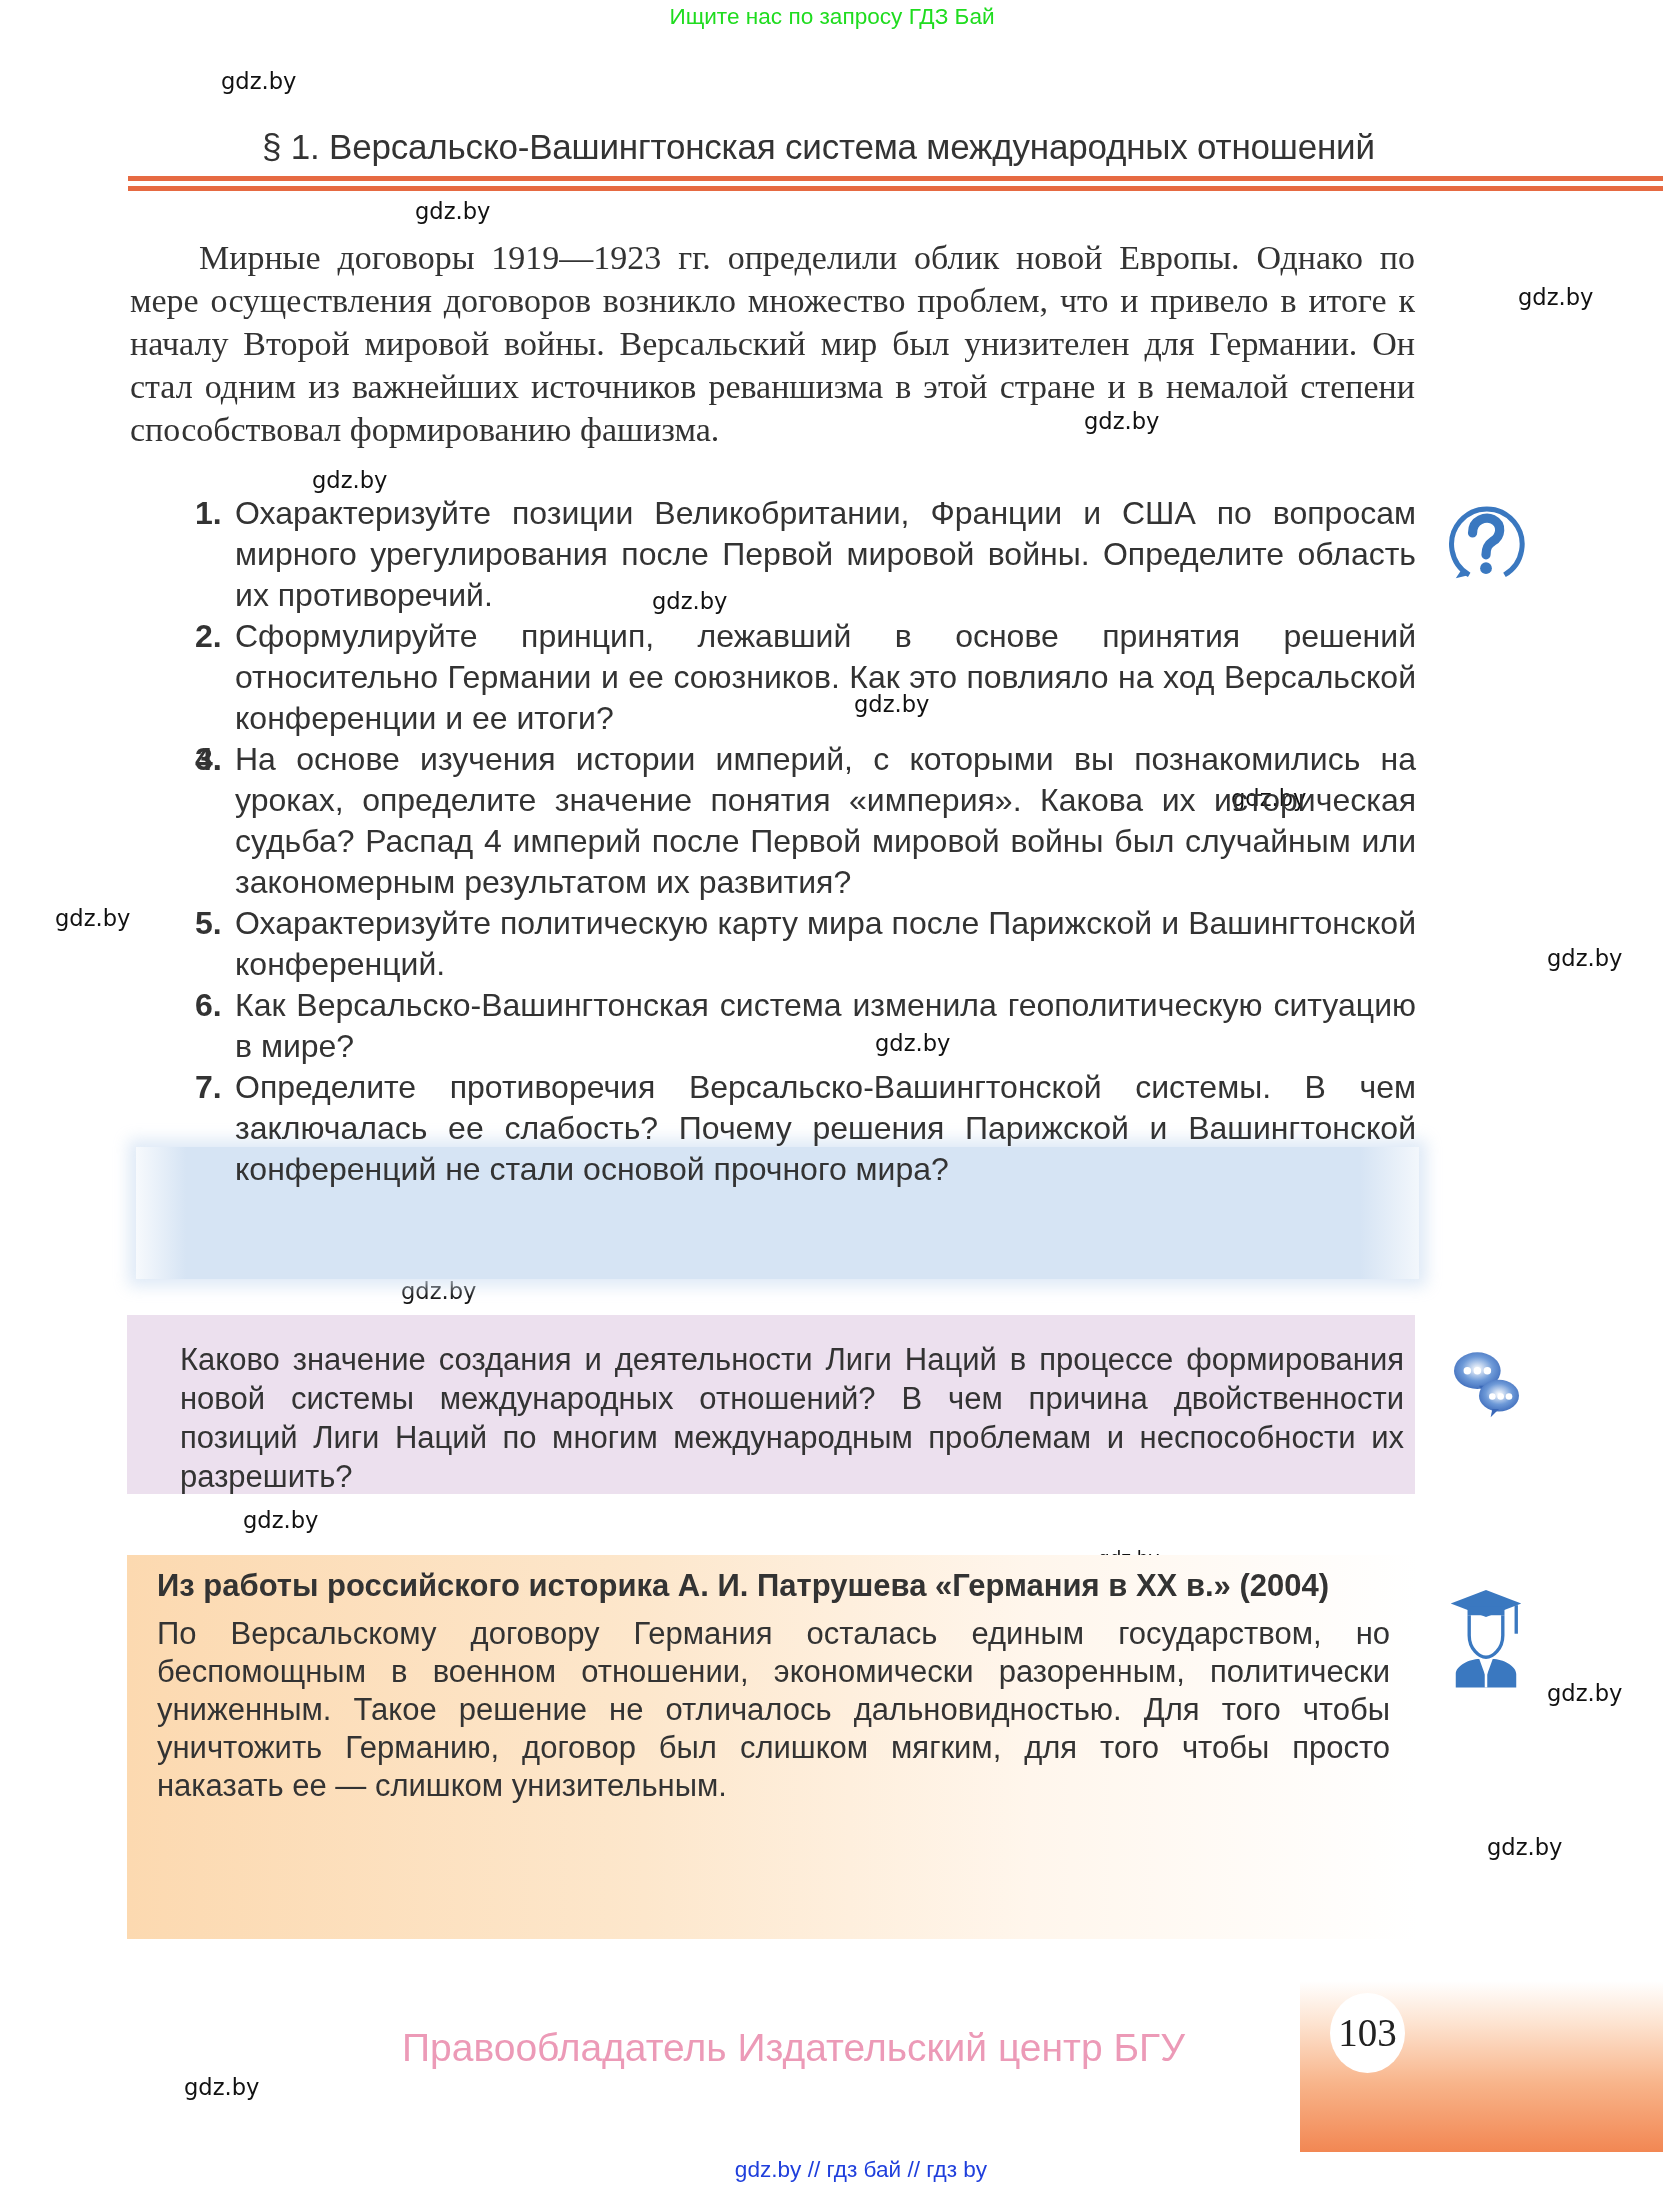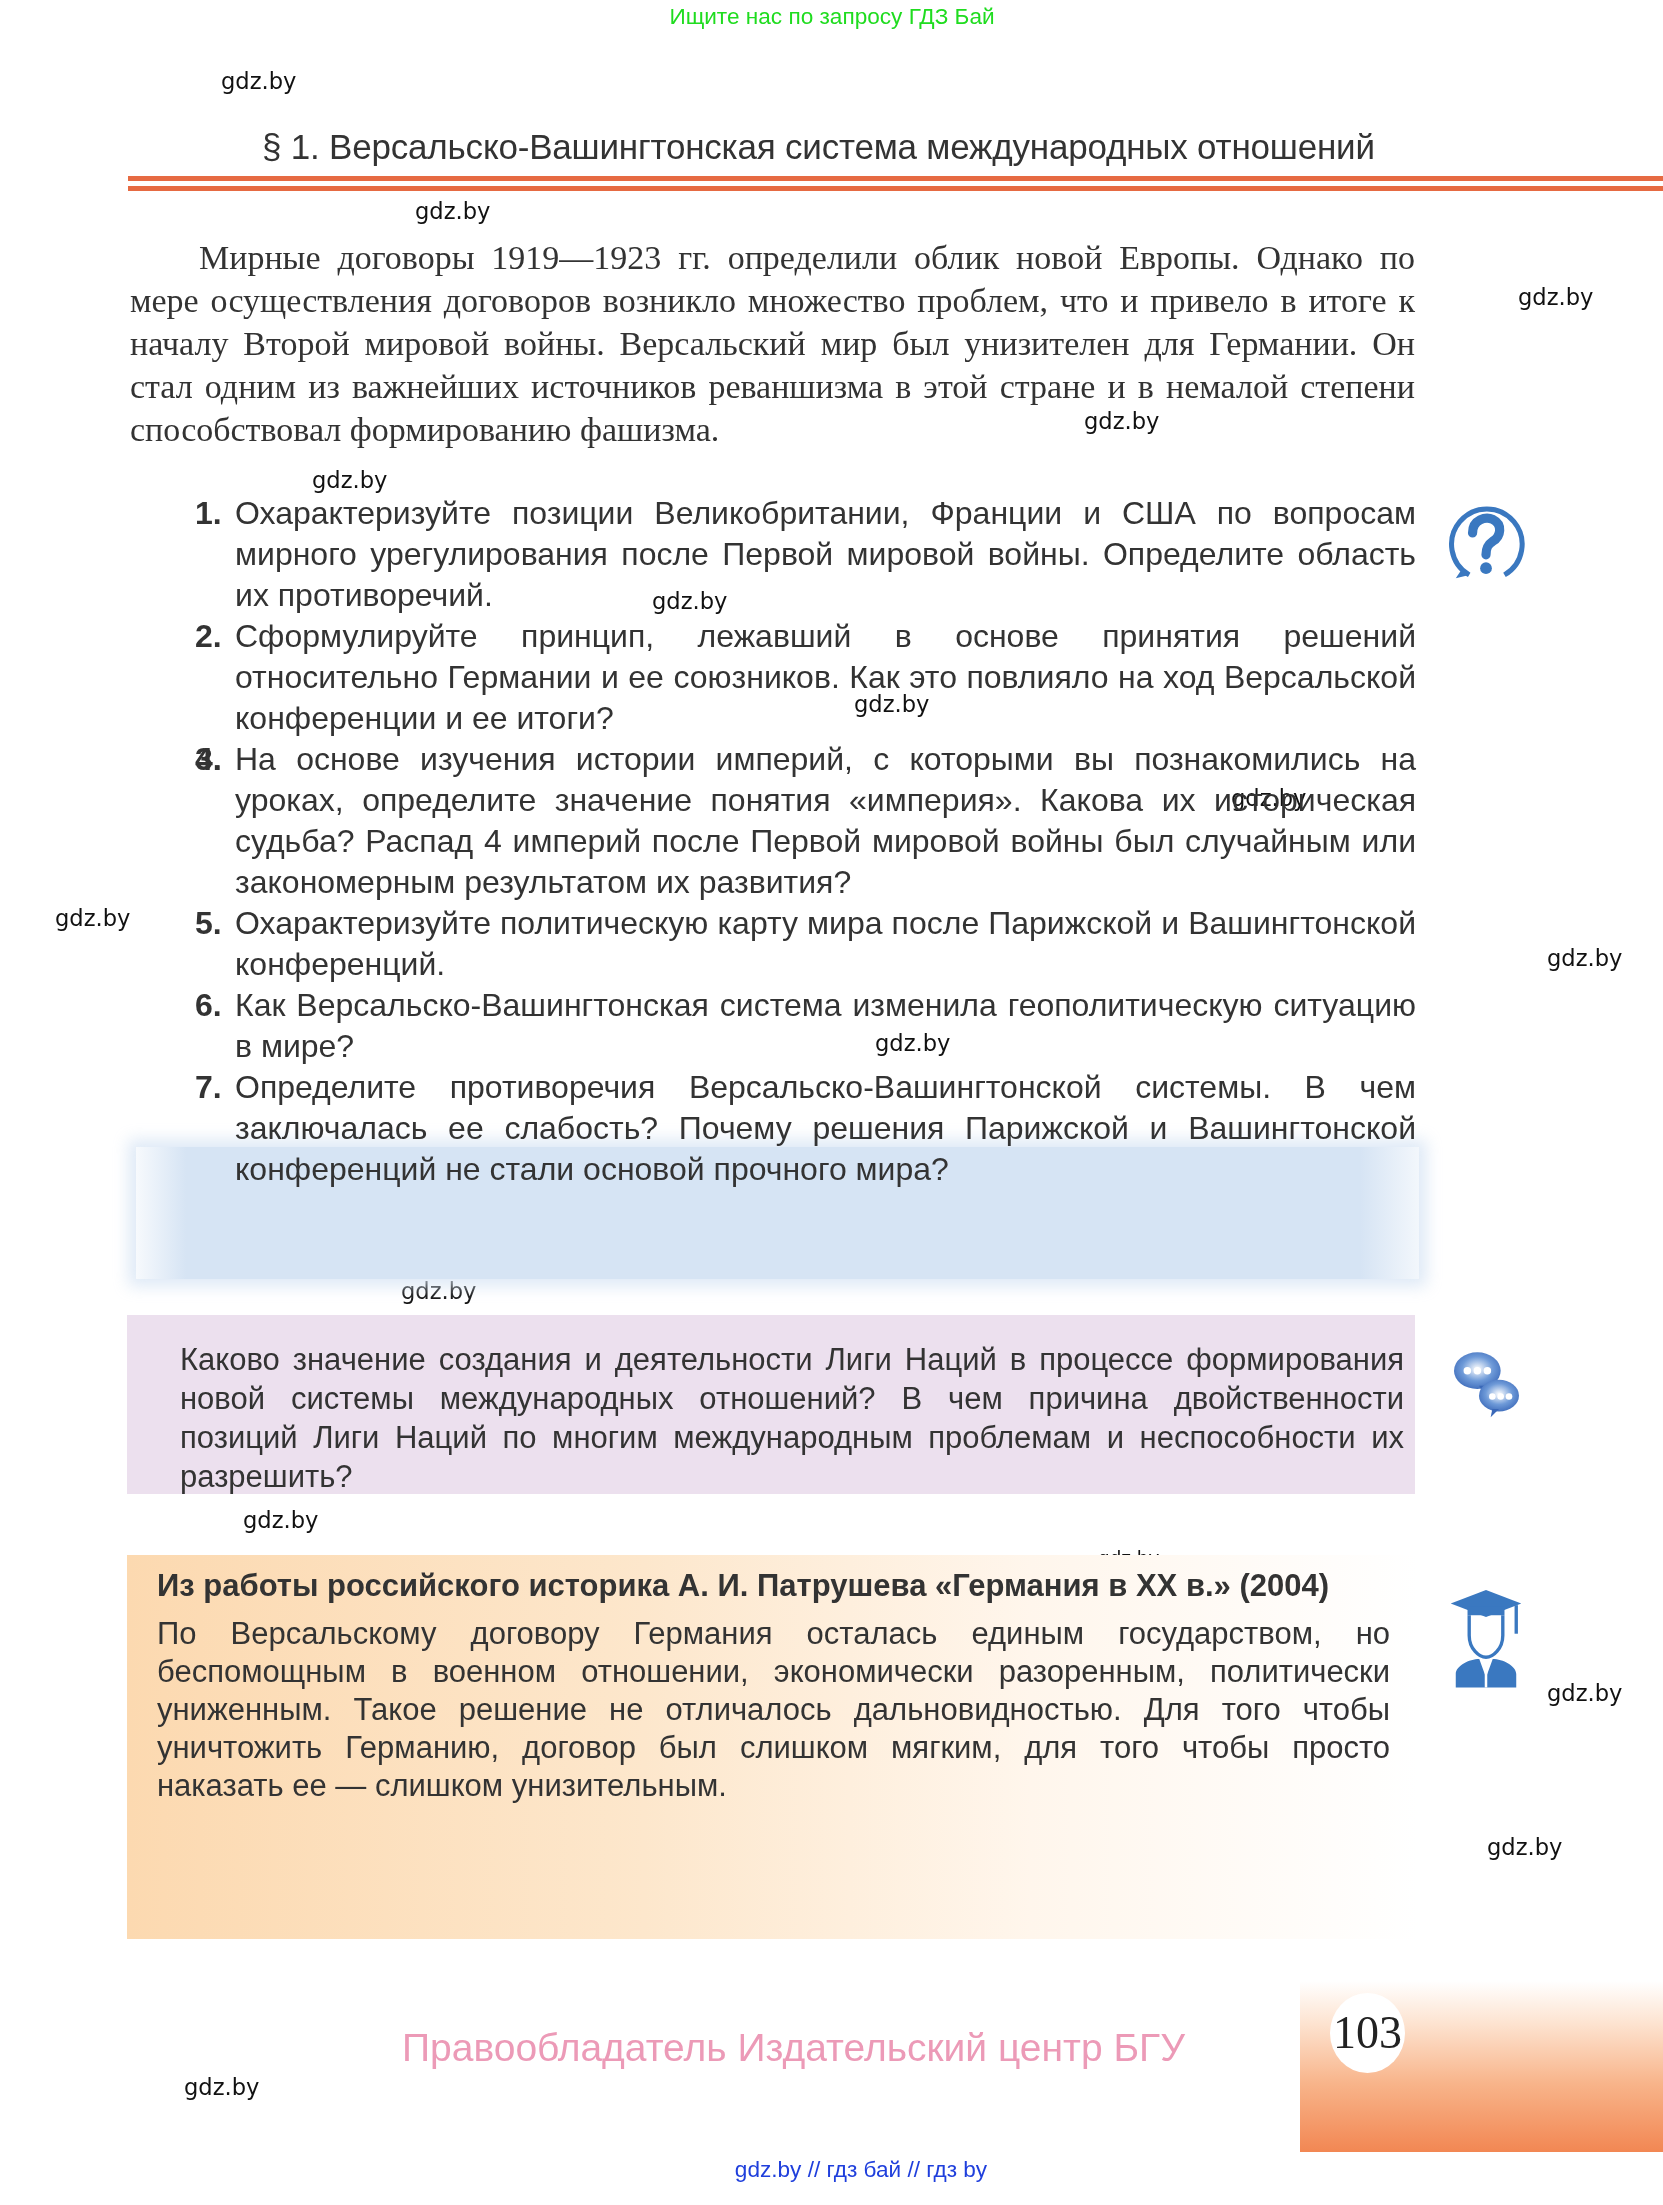--- a/index.html
+++ b/index.html
@@ -23,21 +23,21 @@
   .purple p { margin:13px; position:absolute; left:40px; top:11.7px; width:1224px; font-size:31px; line-height:39px; color:#333; text-align:justify; text-align-last:left; }
   .orange { left:127px; top:1555px; width:1291px; height:384px;
             background:linear-gradient(to right, #fcd9b0 0%, #fde7cc 40%, #fff6ec 70%, #ffffff 100%); }
   .orange .src { position:absolute; left:30px; top:11.7px; width:1233px; font-size:31px; font-weight:bold; line-height:37px; color:#333; white-space:nowrap; }
   .orange .body { position:absolute; left:30px; top:60px; width:1233px; font-size:31px; line-height:38px; color:#333; text-align:justify; text-align-last:left; }
   .orange .task { position:absolute; left:30px; top:262px; width:1233px; font-size:31px; line-height:38px; font-style:italic; color:#333; text-align:justify; text-align-last:left; }
   .copyright { left:402px; top:2024px; font-size:39px; color:#ec9ab7; white-space:nowrap; line-height:47px; }
   .pagebox { left:1300px; top:1981px; width:364px; height:171px;
              background:linear-gradient(to bottom, #ffffff 0%, #fde3d0 25%, #f8b48a 60%, #f28753 100%); }
   .pagenum { position:absolute; left:30px; top:11.7px; width:75px; height:80px; border-radius:50%; background:#fff;
-             font-family:"Liberation Serif", serif; font-size:46px; line-height:80px; text-align:center; color:#222; }
+             font-family:"Liberation Serif", serif; font-size:39px; line-height:80px; text-align:center; color:#222; }
   .footer-links { left:0; width:1664px; top:2157px; text-align:center; font-size:22.6px; color:#1f3fdc; white-space:nowrap;padding-left:29px; }
   .icon { position:absolute; }
 </style>
 </head>
 <body>
 
 <div class="abs top-banner">Ищите нас по запросу ГДЗ Бай</div>
 
 <div class="abs wm" style="left:221px;top:69px;">gdz.by</div>
 <div class="abs wm" style="left:415px;top:199px;">gdz.by</div>

